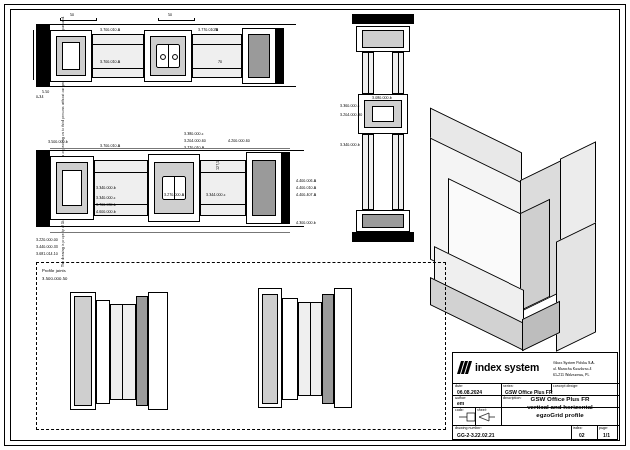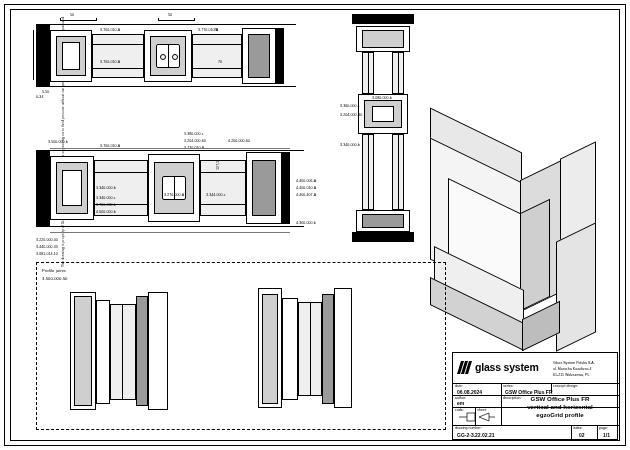--- a/index.html
+++ b/index.html
@@ -225,21 +225,21 @@
     <div class="prof" style="left:334px;top:288px;width:18px;height:120px;"></div>
   </div>
 
   <div class="tb" style="left:452px;top:352px;width:166px;height:88px;background:#fff;">
 
     <div class="logo-mark" style="left:6px;top:8px;">
         <i></i>
         <i></i>
         <i></i>
       </div>
-    <div class="logo-txt" style="left:22px;top:8px;">glass system</div>
+    <div class="logo-txt" style="left:22px;top:8px;">index system</div>
 
     <div class="tb-t" style="left:100px;top:8px;">Glass System Polska S.A.</div>
     <div class="tb-t" style="left:100px;top:14px;">ul. Marocha Kaszlarsa 4</div>
     <div class="tb-t" style="left:100px;top:20px;">61-211 Wolzszewa, PL</div>
 
     <div class="ln h1" style="left:0;top:30px;width:166px;"></div>
     <div class="ln h1" style="left:0;top:42px;width:166px;"></div>
     <div class="ln h1" style="left:0;top:54px;width:166px;"></div>
     <div class="ln h1" style="left:0;top:72px;width:166px;"></div>
     <div class="ln v1" style="left:48px;top:30px;height:42px;"></div>

